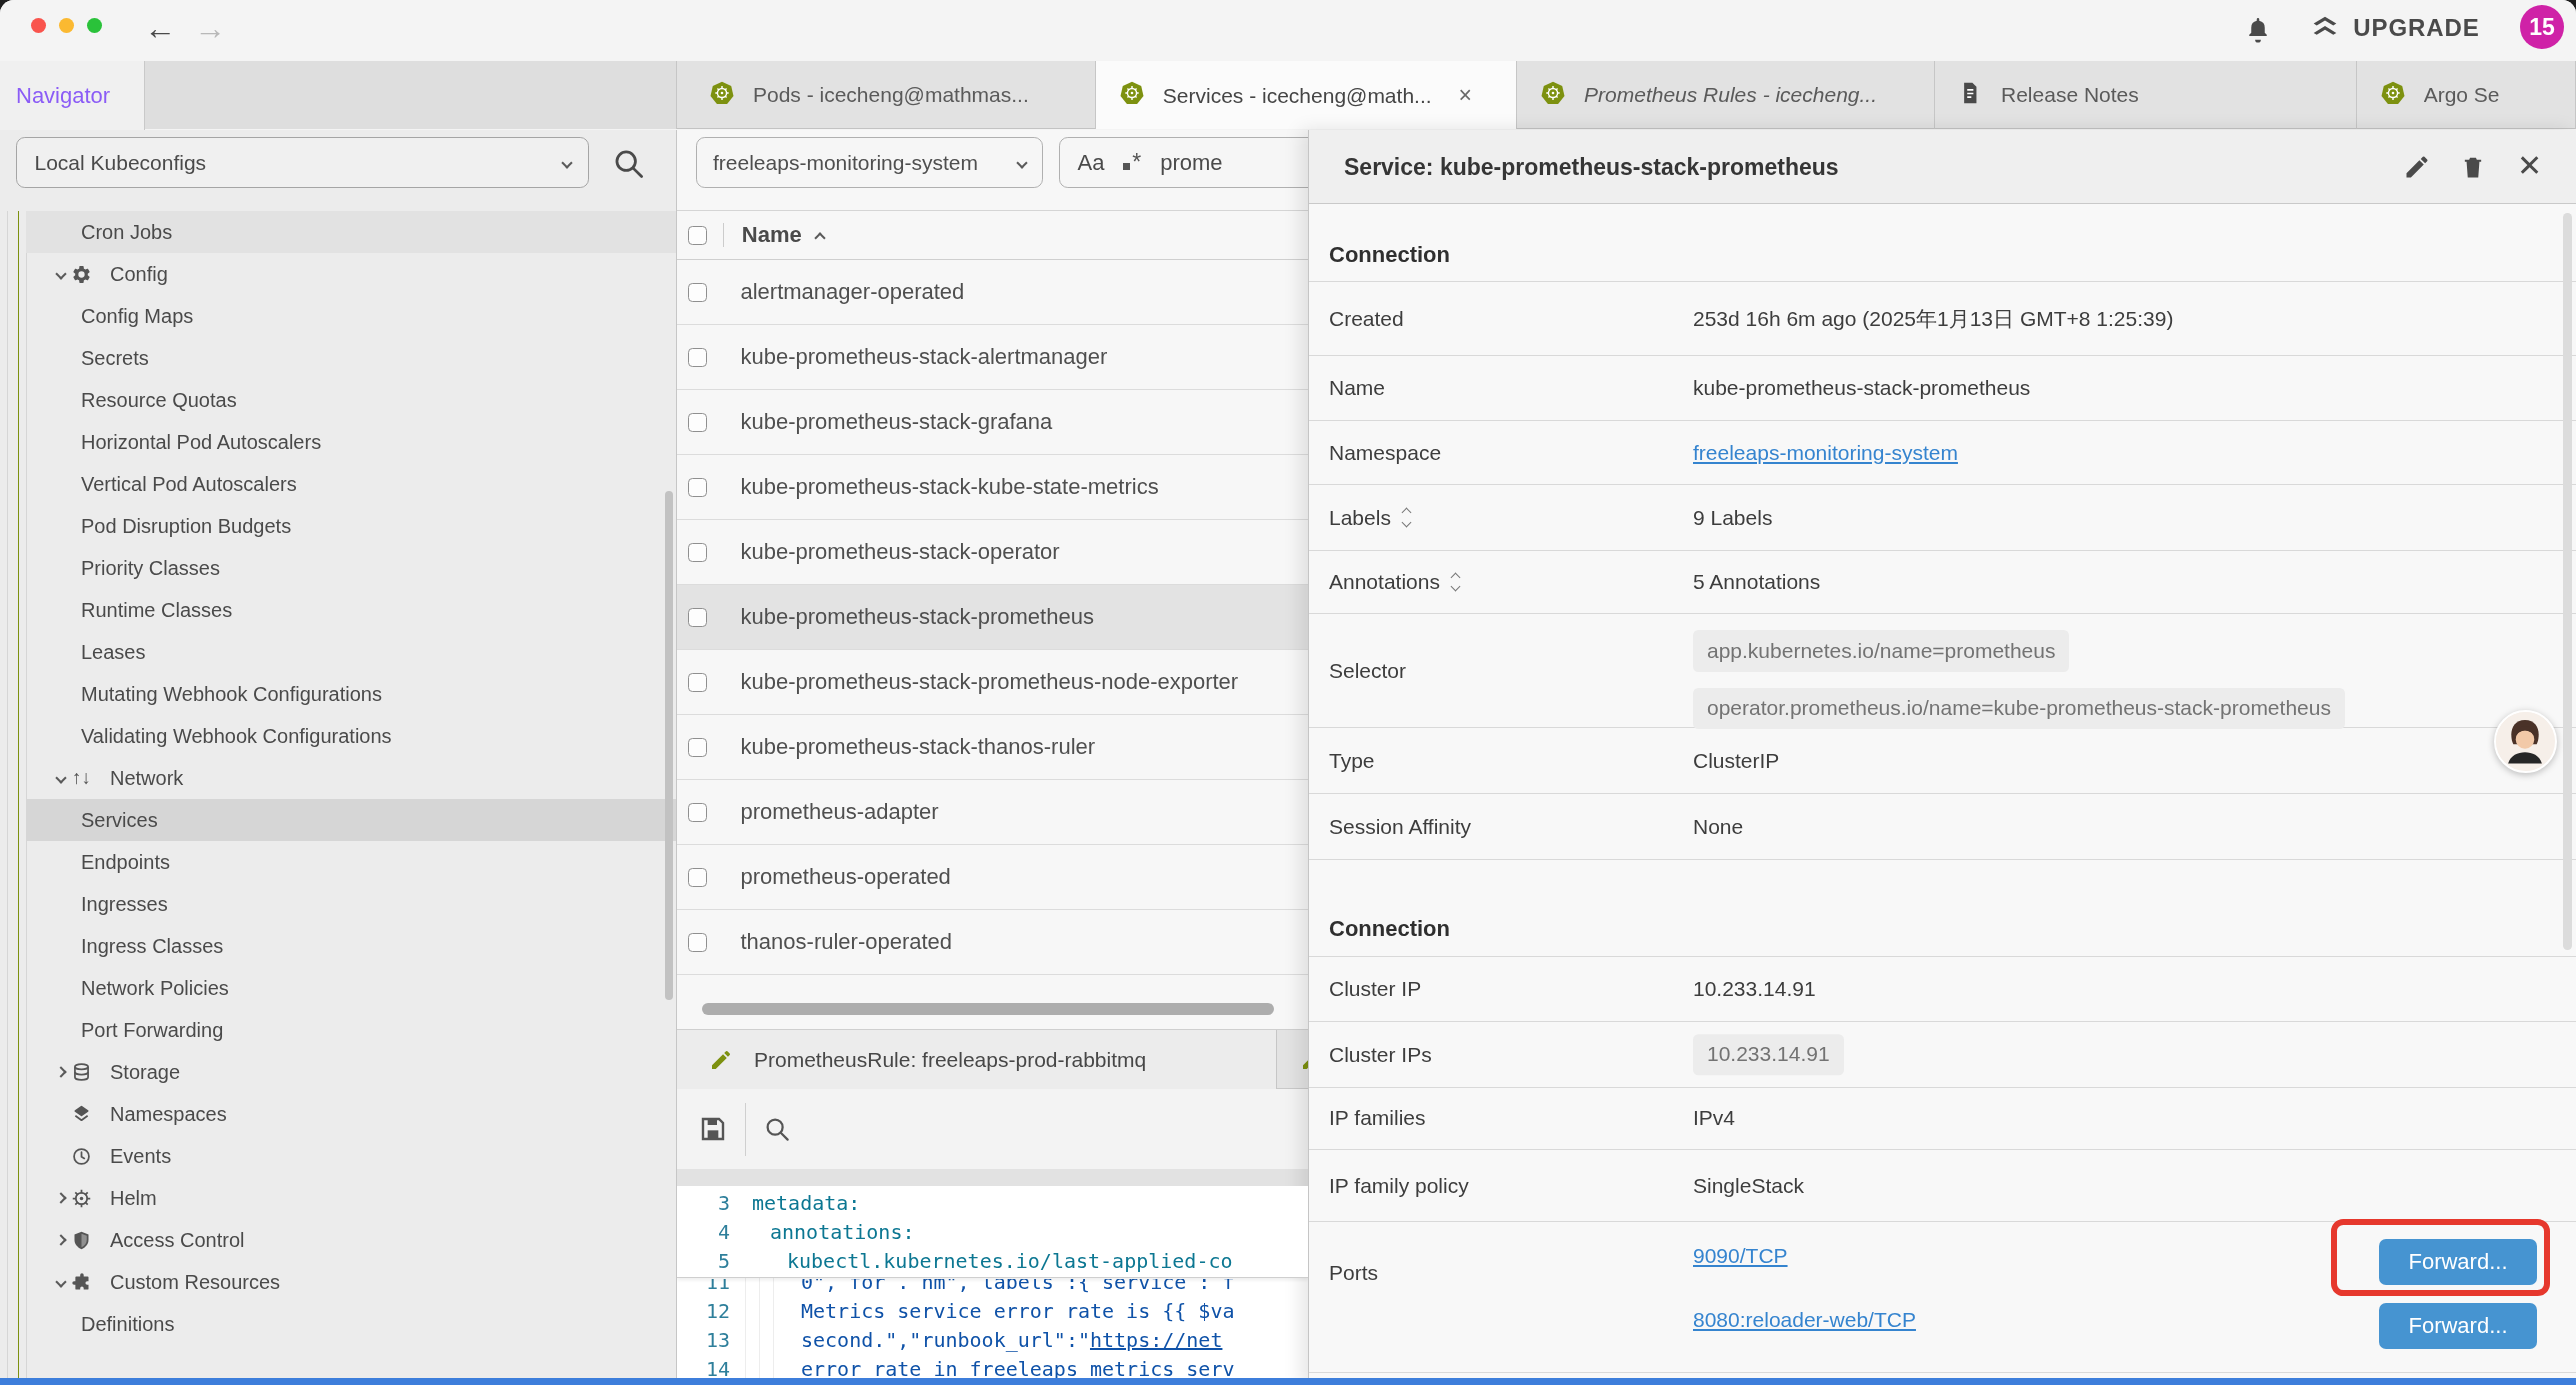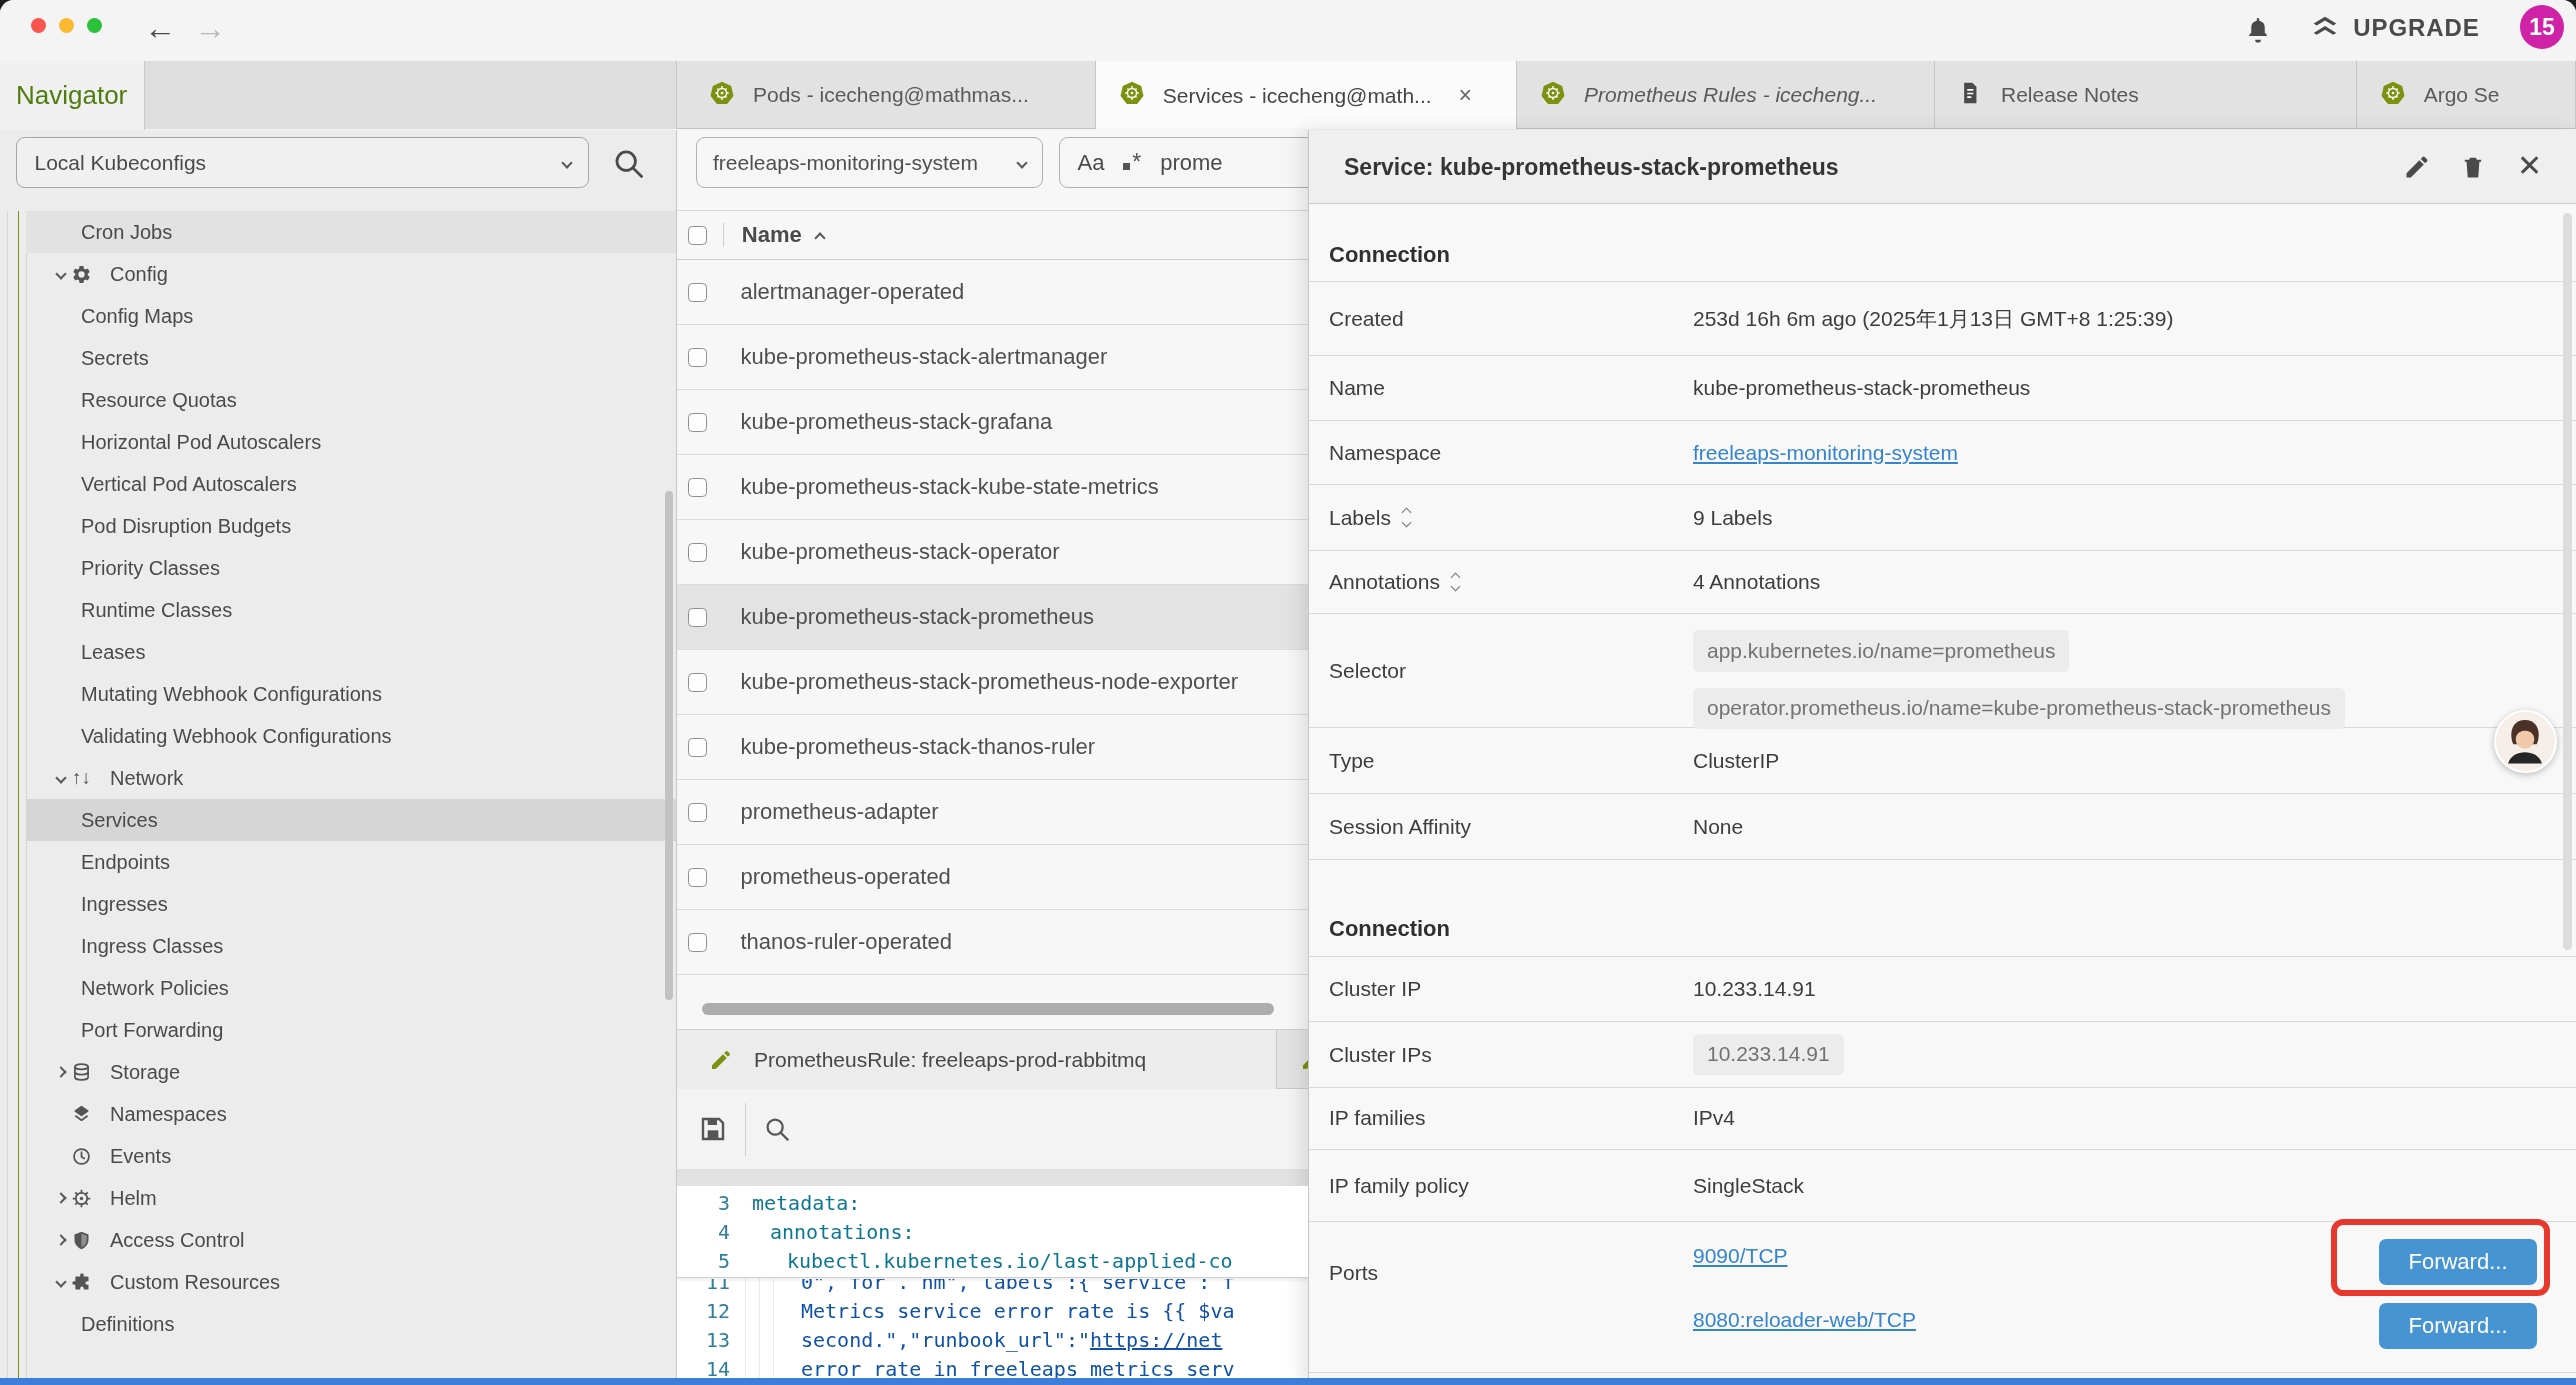--- a/index.html
+++ b/index.html
@@ -12,21 +12,21 @@
   .nav-arrow{position:absolute;top:10.5px;font-size:32px;line-height:35px;}
   .bell{position:absolute;left:2243px;top:15px;}
   .upgrade{position:absolute;left:2309px;top:12.3px;display:flex;align-items:center;gap:12.3px;}
   .upgrade-label{font-size:24px;font-weight:700;letter-spacing:0.9px;color:#4a4a4a;}
   .badge{position:absolute;left:2520px;top:5.3px;width:44px;height:44px;border-radius:50%;
          display:flex;align-items:center;justify-content:center;color:#fff;font-size:23px;font-weight:700;}
   
   .tabstrip{position:absolute;left:0;top:61px;width:100%;height:68px;background:#e2e2e2;border-bottom:0.9px solid #c3c3c3;}
   .navzone{position:absolute;left:0;top:0;width:677px;height:68px;background:#dedede;border-right:0.9px solid #c6c6c6;}
   .navtab{position:absolute;left:0;top:0;width:145px;height:69px;background:#f0f0f0;border-right:0.9px solid #c9c9c9;
-          display:flex;align-items:center;padding-left:16px;font-size:26px;color:#4d7c0f;}
+          display:flex;align-items:center;padding-left:16px;font-size:22px;color:#8b5cf6;}
   .tabs{position:absolute;left:686px;top:0;right:0;height:68px;display:flex;overflow:hidden;}
   .tab{height:68px;display:flex;align-items:center;gap:18px;padding:0 23px;border-right:0.9px solid #c6c6c6;
        font-size:21px;color:#5a5a5a;white-space:nowrap;overflow:hidden;}
   .tab .tlabel{overflow:hidden;text-overflow:ellipsis;max-width:316px;}
   .tab.active{background:#fbfbfb;height:69px;color:#454545;}
   .tab.italic .tlabel{font-style:italic;}
   .tab .close{margin-left:8.8px;font-size:23px;color:#6a6a6a;}
   
   .body{position:absolute;left:0;top:130px;width:2576px;height:1256px;}
   
@@ -580,21 +580,21 @@
         <span class="pvalue">9 Labels</span>
       </div>
       <div class="prow" style="top:421px;height:63px">
         <span class="plabel">
             <span>Annotations</span>
             <span class="updown">
               <i class="u"></i>
               <i class="d"></i>
             </span>
           </span>
-        <span class="pvalue">4 Annotations</span>
+        <span class="pvalue">5 Annotations</span>
       </div>
       <div class="prow" style="top:484px;height:114px">
         <span class="plabel">Selector</span>
         <span class="sel-chips">
           <span class="chip">app.kubernetes.io/name=prometheus</span>
           <span class="chip">operator.prometheus.io/name=kube-prometheus-stack-prometheus</span>
         </span>
       </div>
       <div class="prow" style="top:598px;height:66px">
         <span class="plabel">Type</span>

